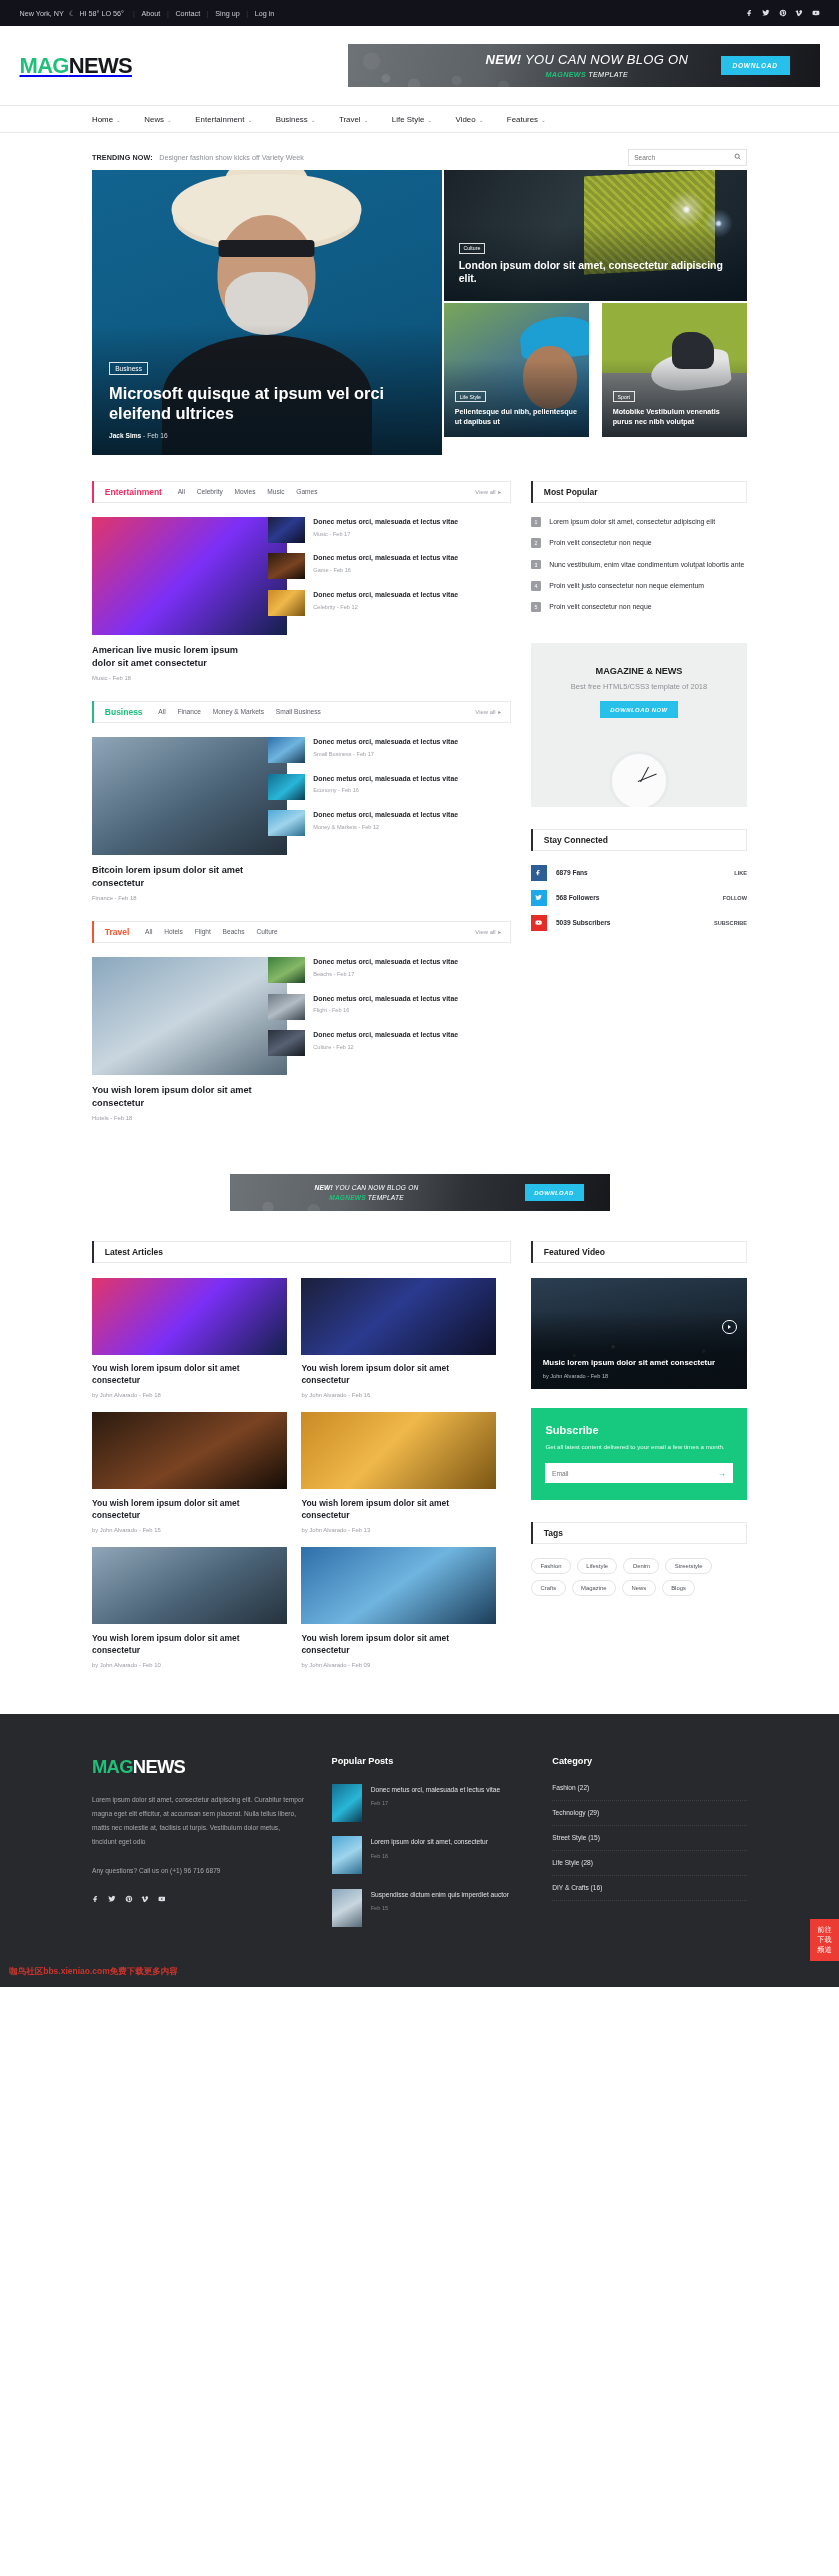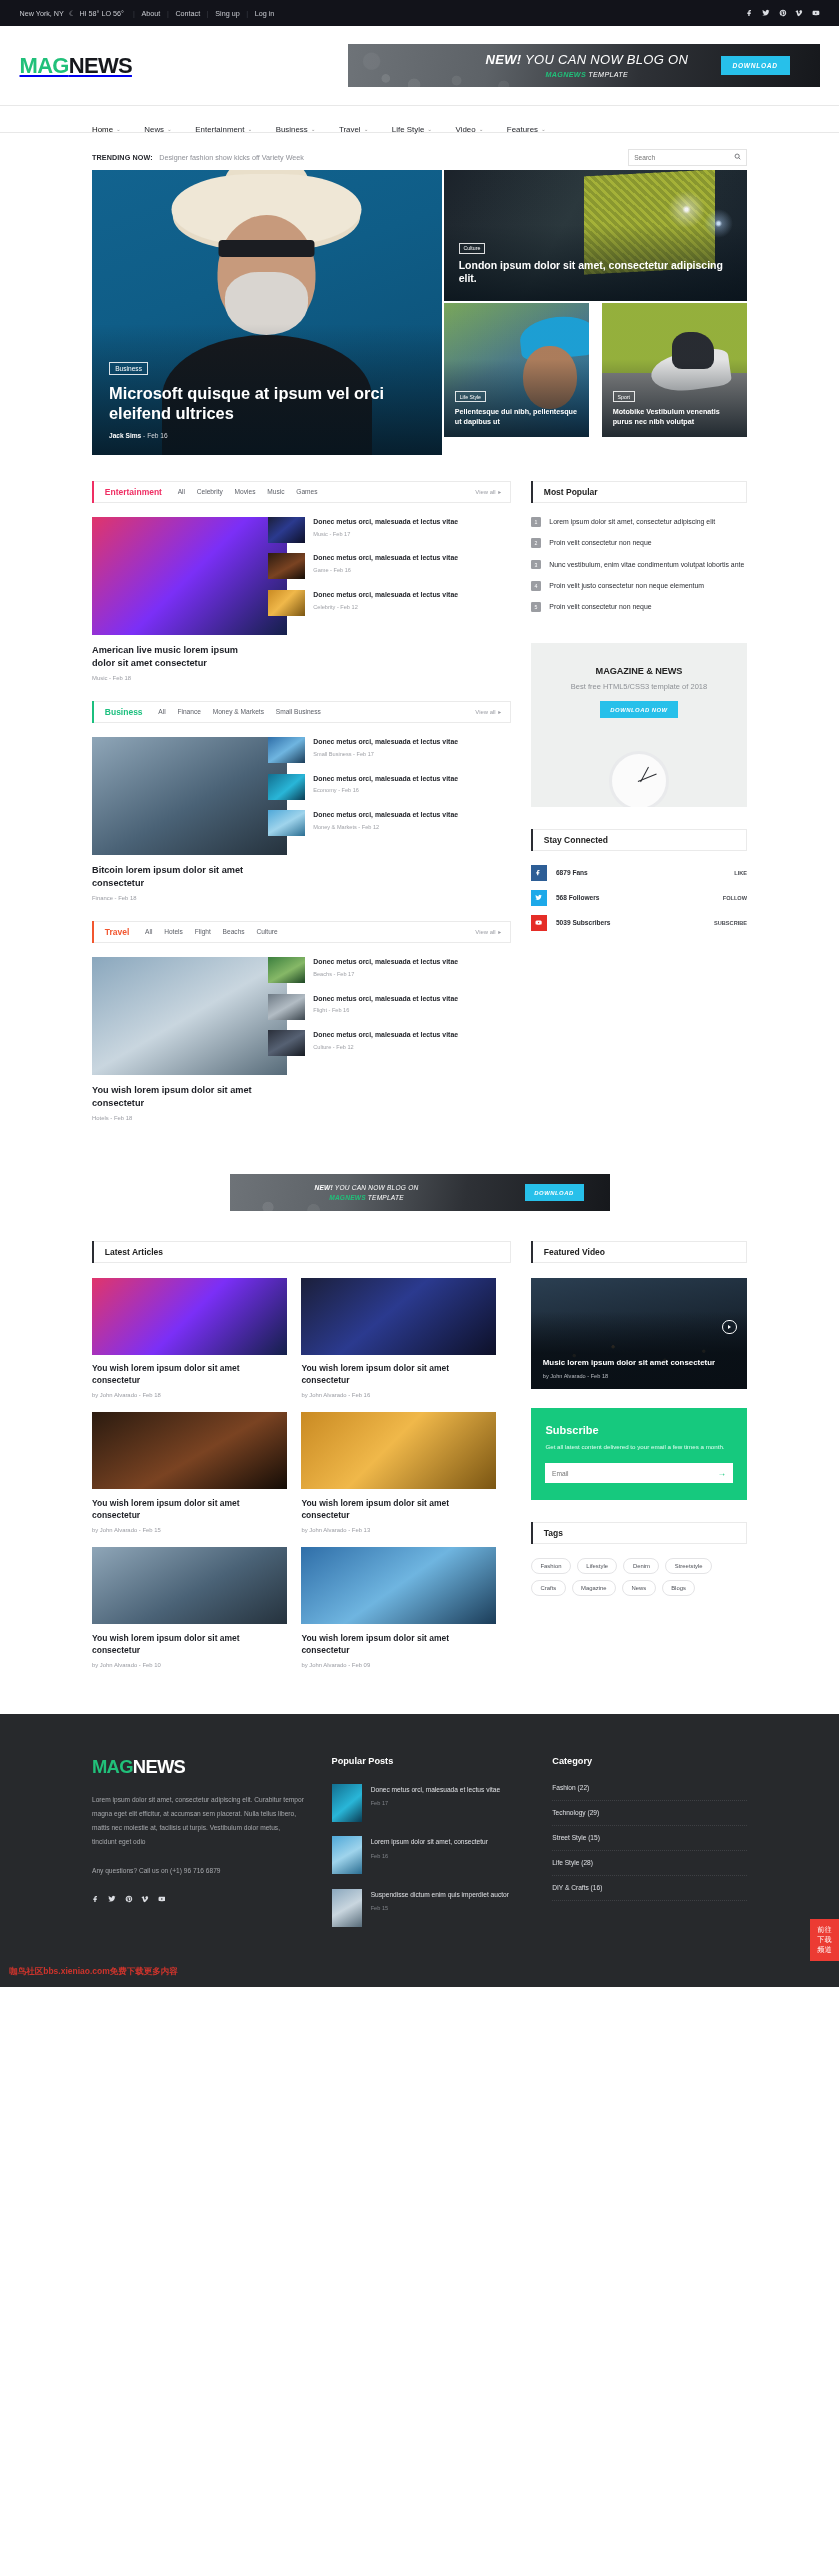--- a/index.html
+++ b/index.html
@@ -48,21 +48,21 @@
   .hdr-ad-text .l2 { color:#fff; font-size:7.2px; font-style:italic; letter-spacing:0.3px; }
   .hdr-ad-text .l2 b { color:#21c07a; font-weight:bold; }
   .hdr-ad-btn {
     position:relative; margin-left:auto; margin-right:30px;
     background:#27c0ea; color:#fff; border:0; font-size:6.6px; font-weight:bold;
     font-style:italic; letter-spacing:0.7px; padding:5.9px 11.8px; cursor:pointer;
   }
 
   
   .nav { border-top:0.7px solid #e8e8e8; border-bottom:0.7px solid #e8e8e8; height:27.5px; }
-  .nav .wrap { display:flex; align-items:flex-end; height:27.5px; }
+  .nav .wrap { display:flex; align-items:center; height:27.5px; }
   .nav-item {
     font-size:7.9px; color:#1e2026; text-decoration:none; margin-right:23.6px;
     display:flex; align-items:center; gap:3.3px; font-weight:500;
   }
   .nav-item .car { font-size:5.2px; color:#777; }
   .nav-item.active { color:#111; }
 
   
   .trending { height:37px; display:flex; align-items:center; }
   .trending .wrap { display:flex; align-items:center;margin-top:12px; }

